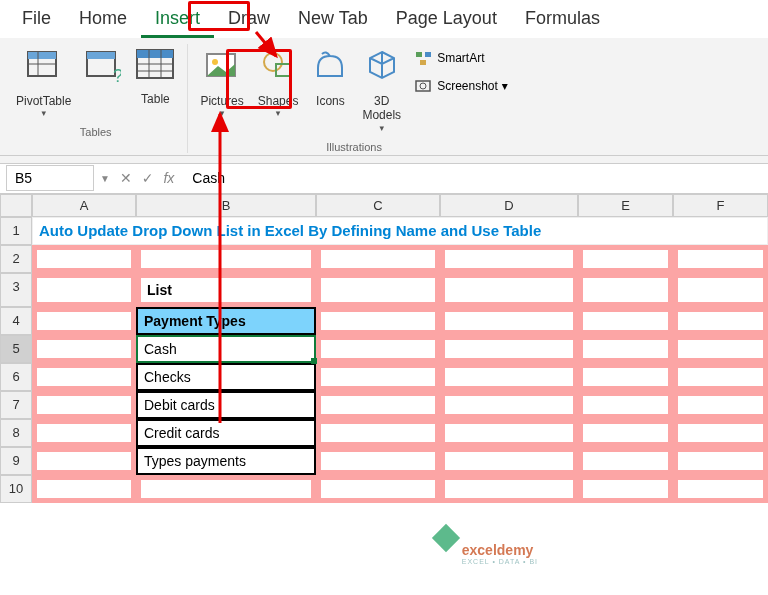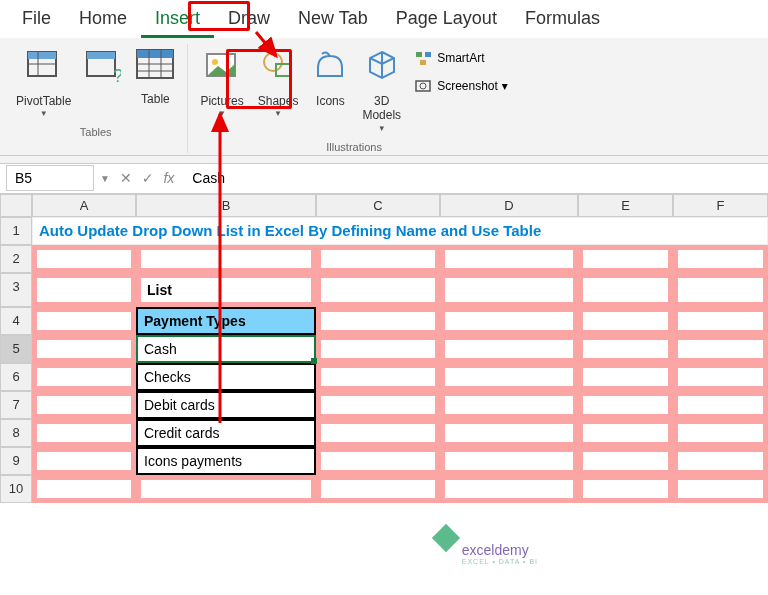--- a/index.html
+++ b/index.html
@@ -50,21 +50,21 @@
 
 svg { display: block; }
 
 
 .arrow1 { position: absolute; pointer-events: none; }
 .arrow2 { position: absolute; pointer-events: none; }
 
 
 .wm { position: absolute; right: 230px; bottom: 30px; display: flex; align-items: center; gap: 6px; opacity: 0.7; }
 .wm-icon { width: 20px; height: 20px; background: #1a9e5c; transform: rotate(45deg); }
-.wm-text { color: #4c1d95; font-size: 14px; font-weight: 400; margin-top: 32px; }
+.wm-text { color: #c2410c; font-size: 14px; font-weight: 700; margin-top: 32px; }
 .wm-sub { font-size: 7px; color: #7aa; letter-spacing: 1px; }
 </style>
 </head>
 <body>
 
 <div class="tabs">
   <div class="tab">File</div>
   <div class="tab">Home</div>
   <div class="tab active">Insert</div>
   <div class="tab">Draw</div>
@@ -239,21 +239,21 @@
   <div class="rowhdr">8</div>
   <div class="cell"></div>
     <div class="cell tbl-cell">Credit cards</div>
     <div class="cell"></div>
     <div class="cell"></div>
     <div class="cell"></div>
     <div class="cell"></div>
 
   <div class="rowhdr">9</div>
   <div class="cell"></div>
-    <div class="cell tbl-cell">Icons payments</div>
+    <div class="cell tbl-cell">Types payments</div>
     <div class="cell"></div>
     <div class="cell"></div>
     <div class="cell"></div>
     <div class="cell"></div>
 
   <div class="rowhdr">10</div>
   <div class="cell"></div>
     <div class="cell"></div>
     <div class="cell"></div>
     <div class="cell"></div>

